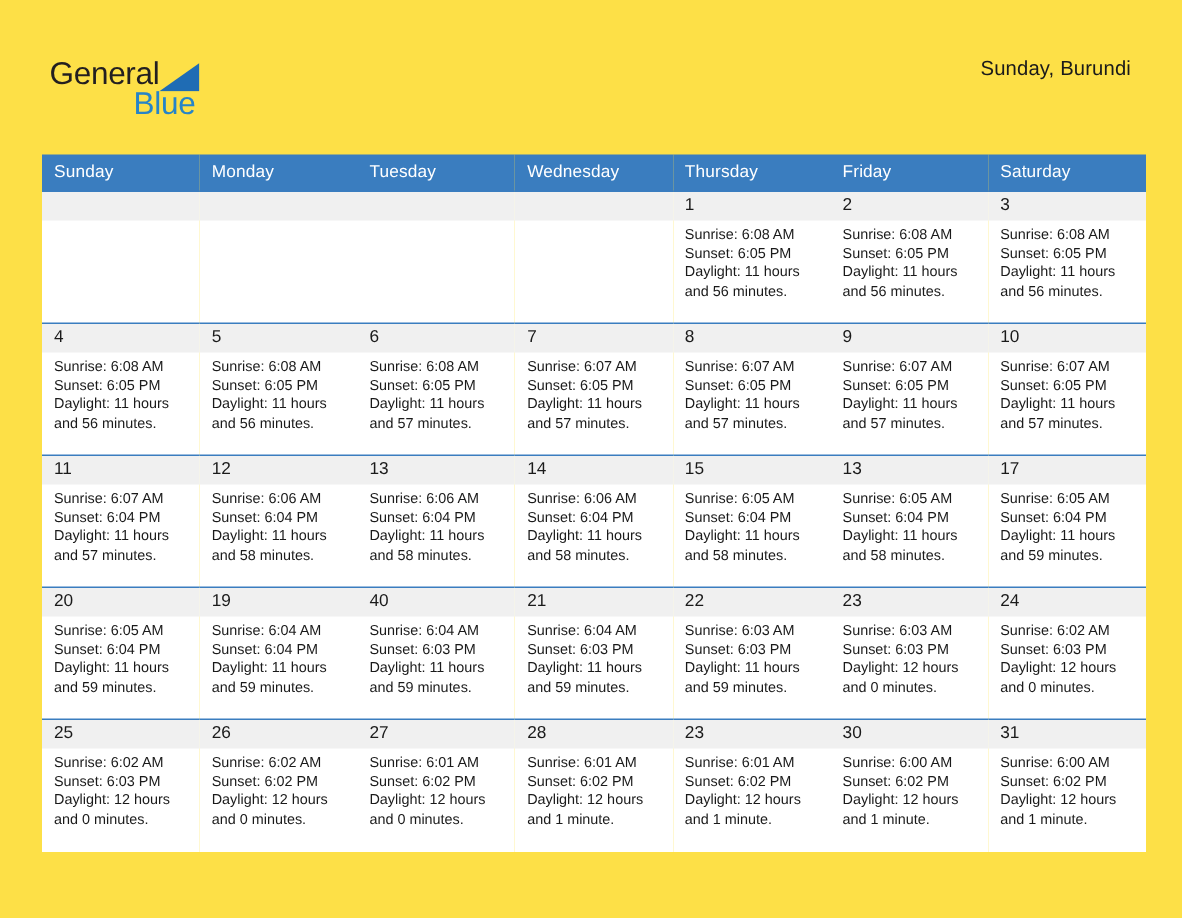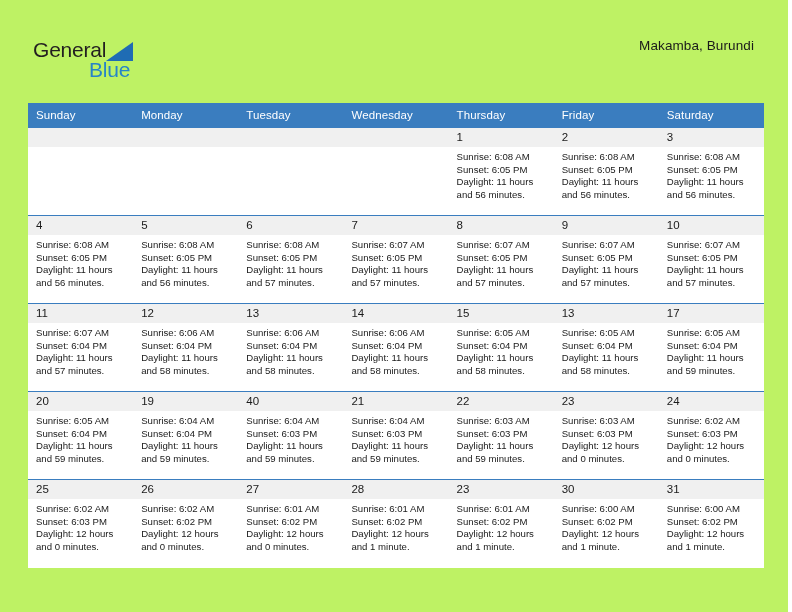--- a/index.html
+++ b/index.html
@@ -6,21 +6,21 @@
   html, body {
     width: 792px;
     height: 612px;
     background: #ffffff;
     font-family: "Liberation Sans", sans-serif;
   }
   .page {
     position: relative;
     width: 788px;
     height: 612px;
-    background: #bef264;
+    background: #fde047;
     overflow: hidden;
   }
 
   
   .header {
     position: absolute;
     left: 0; top: 0;
     width: 792px;
     height: 103px;
   }
@@ -131,21 +131,21 @@
 
 <div class="page">
 
   <div class="header">
     <div class="logo">
       <span class="logo-general">General</span>
       <span class="logo-tri"></span>
       <span class="logo-blue">Blue</span>
     </div>
     <div class="title-block">
-      <div class="cal-subtitle">Makamba, Burundi</div>
+      <div class="cal-subtitle">Sunday, Burundi</div>
     </div>
   </div>
 
   <table class="calendar">
     <thead>
       <tr>
         <th>Sunday</th>
         <th>Monday</th>
         <th>Tuesday</th>
         <th>Wednesday</th>

